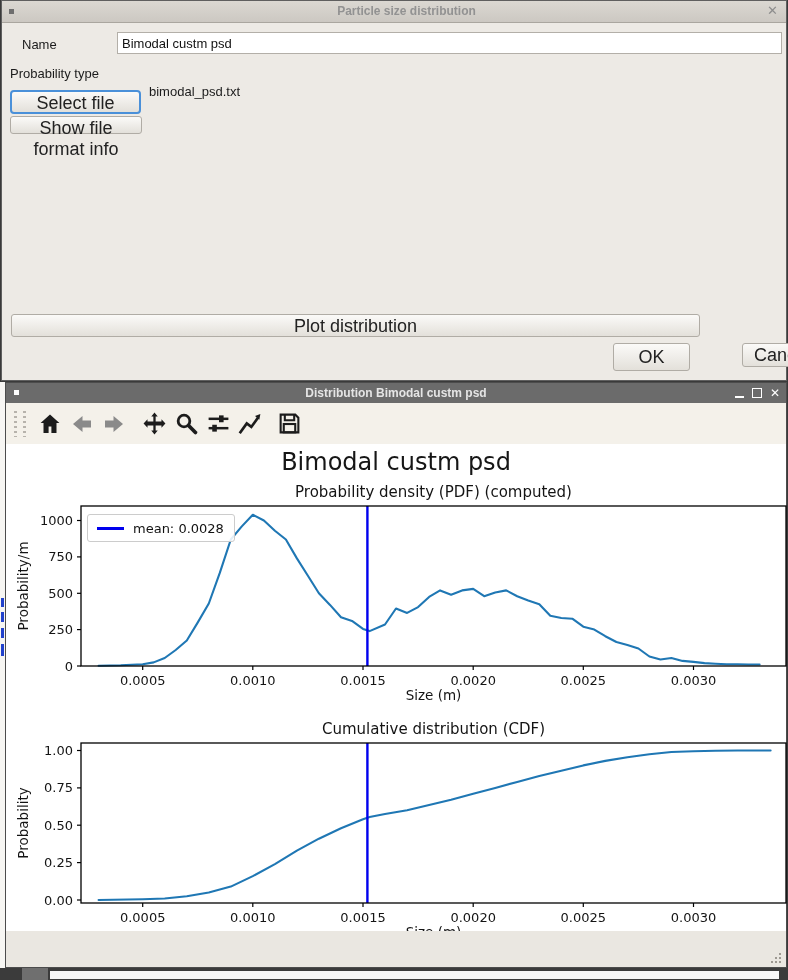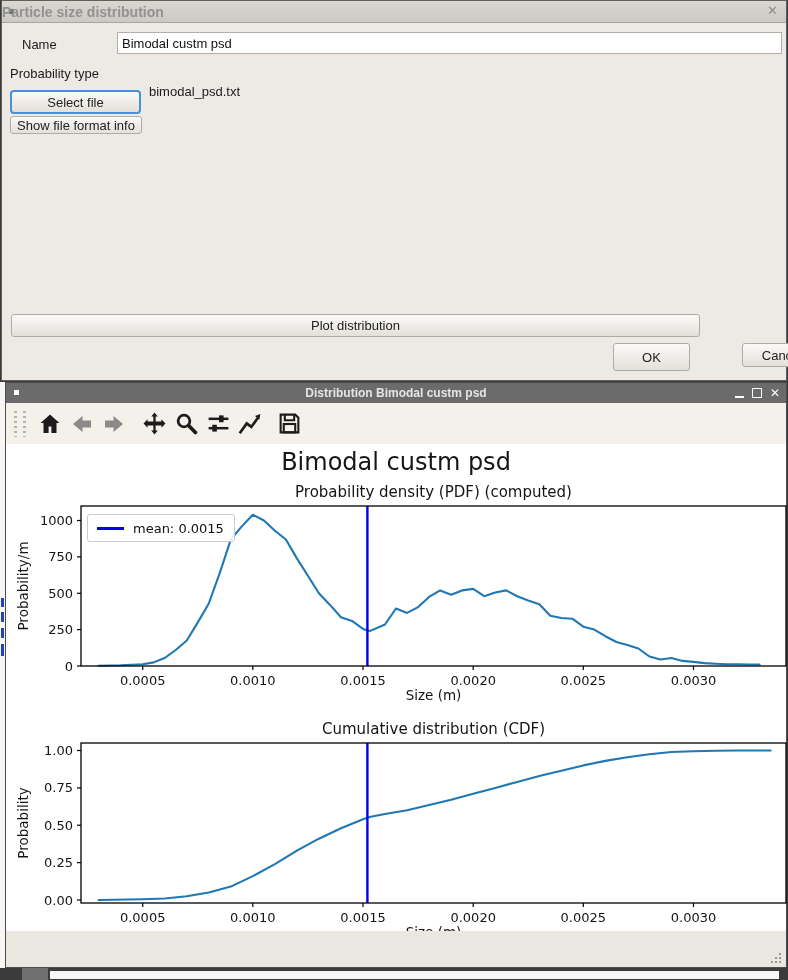--- a/index.html
+++ b/index.html
@@ -4,33 +4,33 @@
 <style>
   html,body{margin:0;padding:0;background:#2f2f2f;}
   .screen{position:relative;width:788px;height:980px;overflow:hidden;
           font-family:"Liberation Sans","DejaVu Sans",sans-serif;background:#3a3a3a;}
 
   
   .dialog{position:absolute;left:1px;top:0;width:784px;height:379px;
           background:#edeae5;border:1px solid #5f5f5f;}
   .dlg-titlebar{position:absolute;left:0;top:0;right:0;height:21px;
           background:linear-gradient(#dbd8d2,#ccc8c2);border-bottom:1px solid #aaa69f;}
-  .dlg-title{position:absolute;left:0;right:0;top:3px;text-align:left;
-          font-size:14px;font-weight:bold;color:#929292;}
+  .dlg-title{position:absolute;left:0;right:0;top:3px;text-align:center;
+          font-size:12px;font-weight:bold;color:#929292;padding-left:25px;}
   .dlg-win-icon{position:absolute;left:7px;top:8px;width:5px;height:5px;background:#6e6e6e;}
   .dlg-close{position:absolute;right:8px;top:2px;font-size:13px;color:#8d8d8d;cursor:default;}
   .lbl{position:absolute;font-size:13px;color:#1b1b1b;}
   .txtinput{position:absolute;height:20px;background:#fff;border:1px solid #b3afa8;
           font-size:13px;color:#111;padding:0 4px;font-family:inherit;}
   .combo{position:absolute;height:21px;background:linear-gradient(#f8f6f3,#e7e4de);
           border:1px solid #b3afa8;font-size:13px;color:#111;}
   .combo .val{position:absolute;left:6px;top:3px;}
   .combo .arrow{position:absolute;right:7px;top:2px;font-size:11px;color:#444;}
   .btn{position:absolute;background:linear-gradient(#fbfaf8,#e3e0da);
-          border:1px solid #b0aca5;border-radius:3px;font-size:13px;color:#222;
+          border:1px solid #b0aca5;border-radius:3px;font-size:18px;color:#222;
           text-align:center;font-family:inherit;}
   .btn-focus{border:2px solid #4a90d9;border-radius:4px;}
 
   
   .plotwin{position:absolute;left:5px;top:382px;width:782px;height:586px;
           background:#f4f1ea;border:1px solid #4c4c4c;box-sizing:border-box;}
   .pw-titlebar{position:absolute;left:0;top:0;right:0;height:20px;background:#6b6b6b;}
   .pw-title{position:absolute;left:0;right:0;top:3px;text-align:center;
           font-size:12px;font-weight:bold;color:#e5e5e5;}
   .pw-win-icon{position:absolute;left:8px;top:7px;width:5px;height:5px;background:#fdfdfd;}
@@ -201,21 +201,21 @@
             <text x="67" y="116.8" text-anchor="end" font-size="13" fill="#141414">500</text>
             <line x1="71" y1="75.9" x2="75" y2="75.9" stroke="#000" stroke-width="1.2"></line>
             <text x="67" y="80.4" text-anchor="end" font-size="13" fill="#141414">750</text>
             <line x1="71" y1="39.5" x2="75" y2="39.5" stroke="#000" stroke-width="1.2"></line>
             <text x="67" y="44" text-anchor="end" font-size="13" fill="#141414">1000</text>
             <text x="427.5" y="219" text-anchor="middle" font-size="13.5" fill="#141414">Size (m)</text>
             <text transform="rotate(-90)" x="-105" y="22" text-anchor="middle" font-size="13.5" fill="#141414">Probability/m</text>
           </svg></div>
       <div class="legend" style="top:70px;">
         <span class="sample" id="legend-sample" style="background: rgb(0, 0, 238);"></span>
-        <span>mean: 0.0015</span>
+        <span>mean: 0.0028</span>
       </div>
 
       <div class="chart" id="chart1"><svg width="788" height="225" font-family="'DejaVu Sans',sans-serif">
             <text x="427.5" y="16" text-anchor="middle" font-size="15" fill="#141414">Cumulative distribution (CDF)</text>
             <polyline points="92.6,182.0 136.7,181.3 158.7,180.5 180.8,178.3 202.8,174.5 224.8,168.6 246.8,158.1 268.9,146.1 290.9,132.7 312.9,120.7 335.0,110.2 357.0,101.3 363.6,99.0 379.0,96.0 401.1,92.3 423.1,87.1 445.1,81.8 467.2,75.8 489.2,69.9 511.2,63.9 533.3,57.9 555.3,52.7 577.3,47.4 599.3,42.9 621.4,39.2 643.4,36.2 665.4,34.0 687.5,33.2 709.5,32.8 731.5,32.5 764.6,32.5" fill="none" stroke="#1f77b4" stroke-width="2.1" stroke-linejoin="round" stroke-linecap="round"></polyline>
             <line x1="361.4" y1="25" x2="361.4" y2="185" stroke="#0000ee" stroke-width="2.4"></line>
             <rect x="75" y="25" width="705" height="160" fill="none" stroke="#000" stroke-width="1.3"></rect>
             <line x1="136.7" y1="185" x2="136.7" y2="189" stroke="#000" stroke-width="1.2"></line>
             <text x="136.7" y="204" text-anchor="middle" font-size="13" fill="#141414">0.0005</text>
             <line x1="246.8" y1="185" x2="246.8" y2="189" stroke="#000" stroke-width="1.2"></line>

